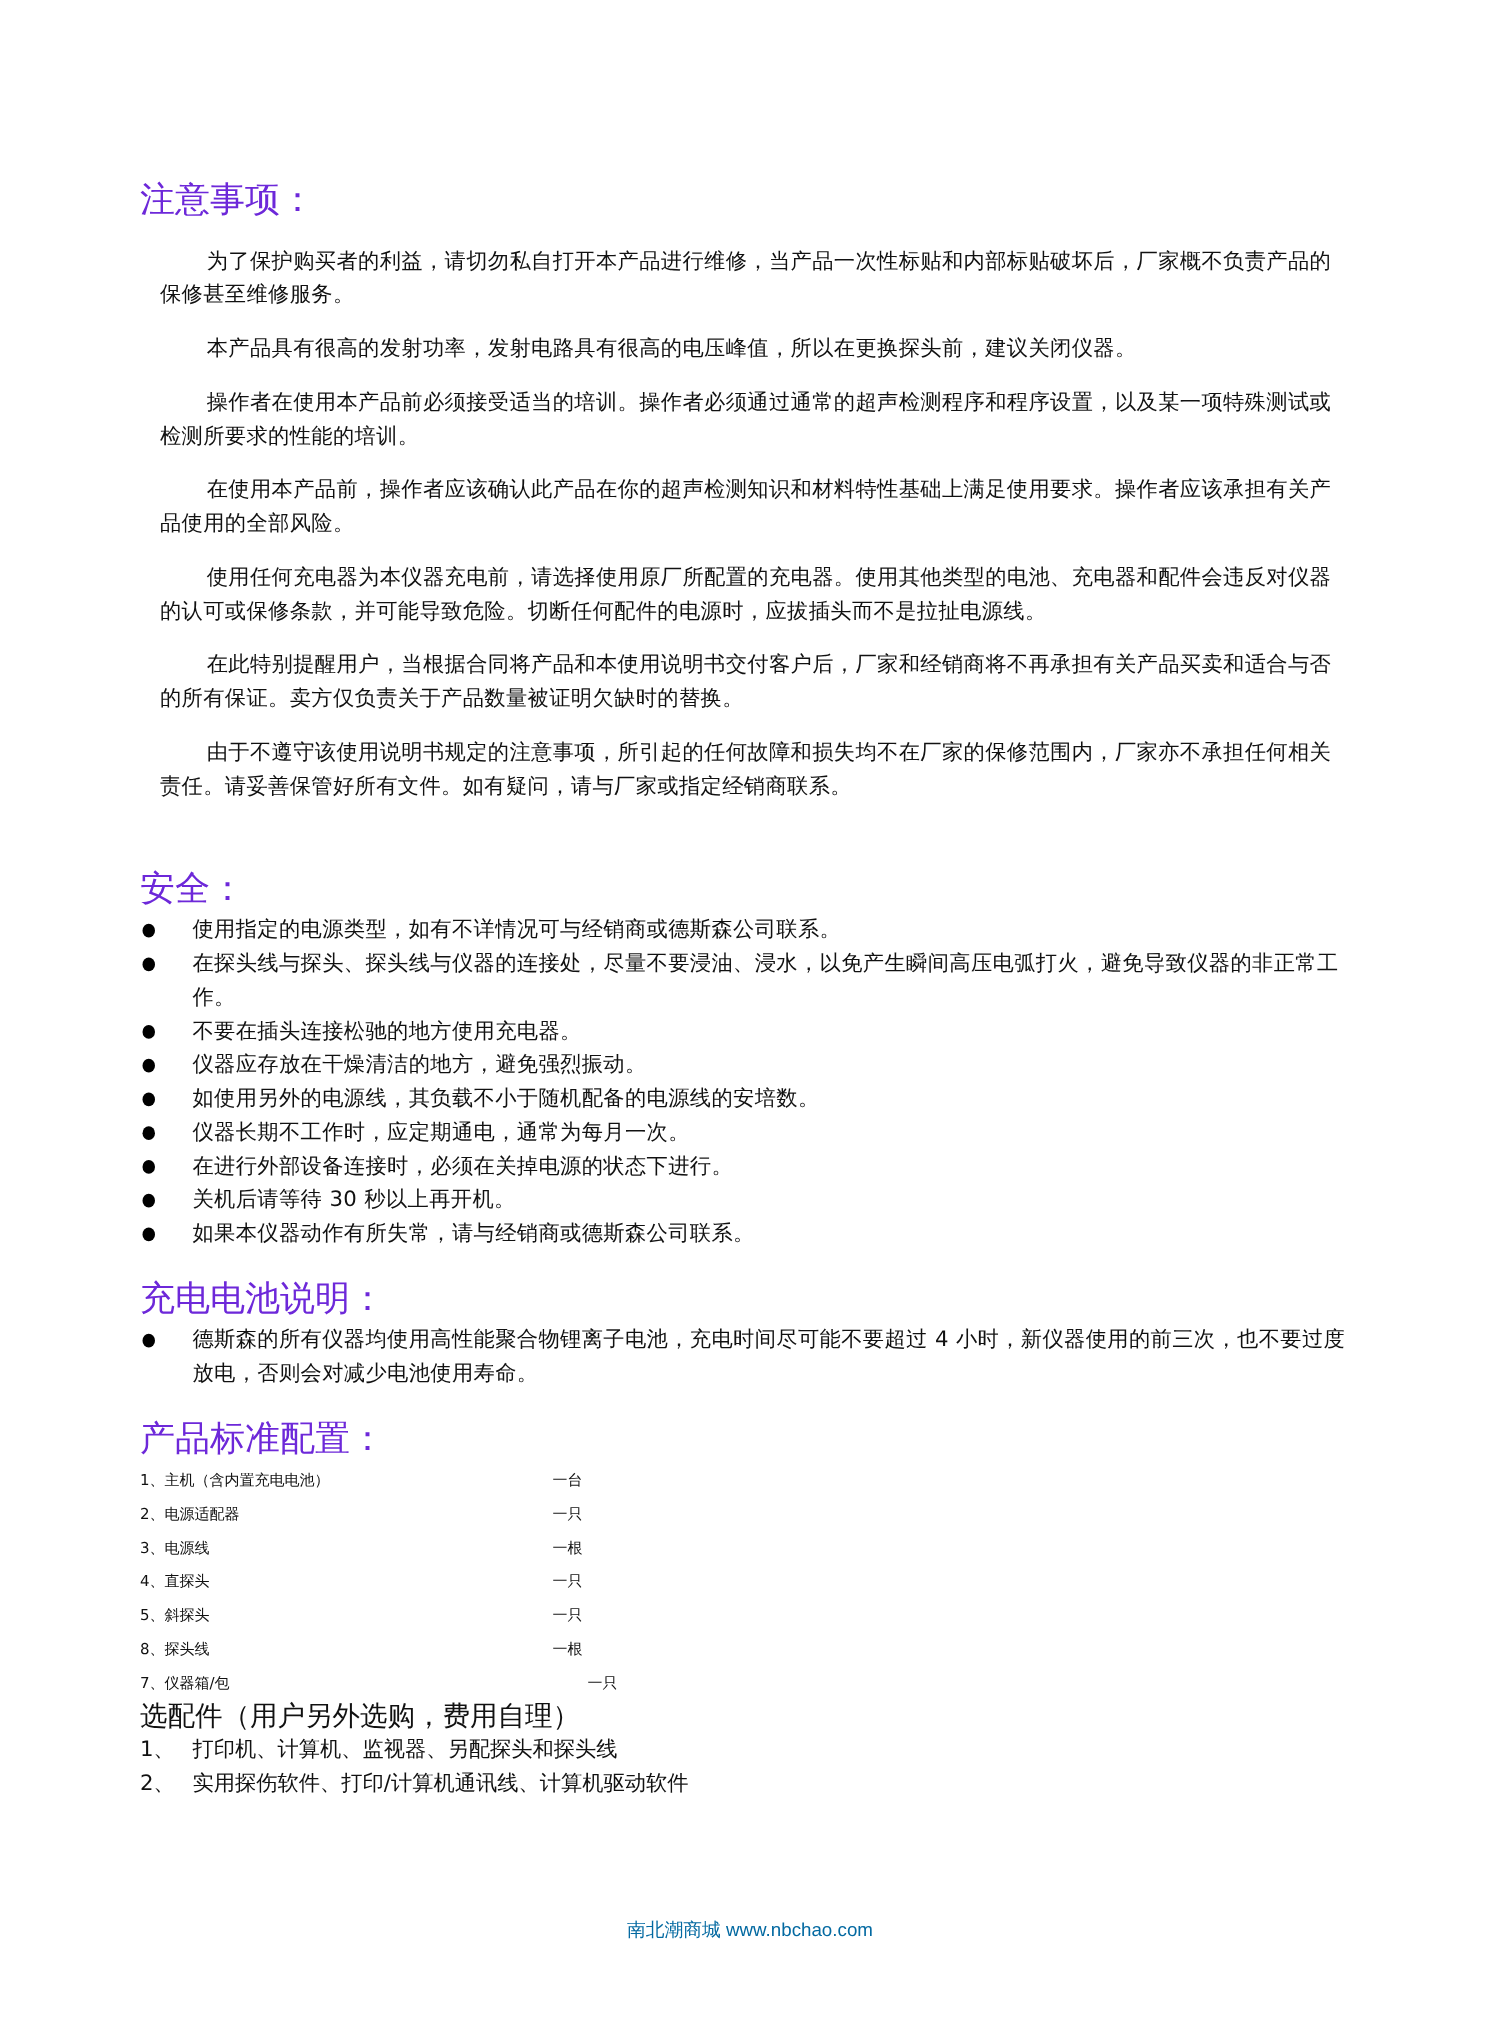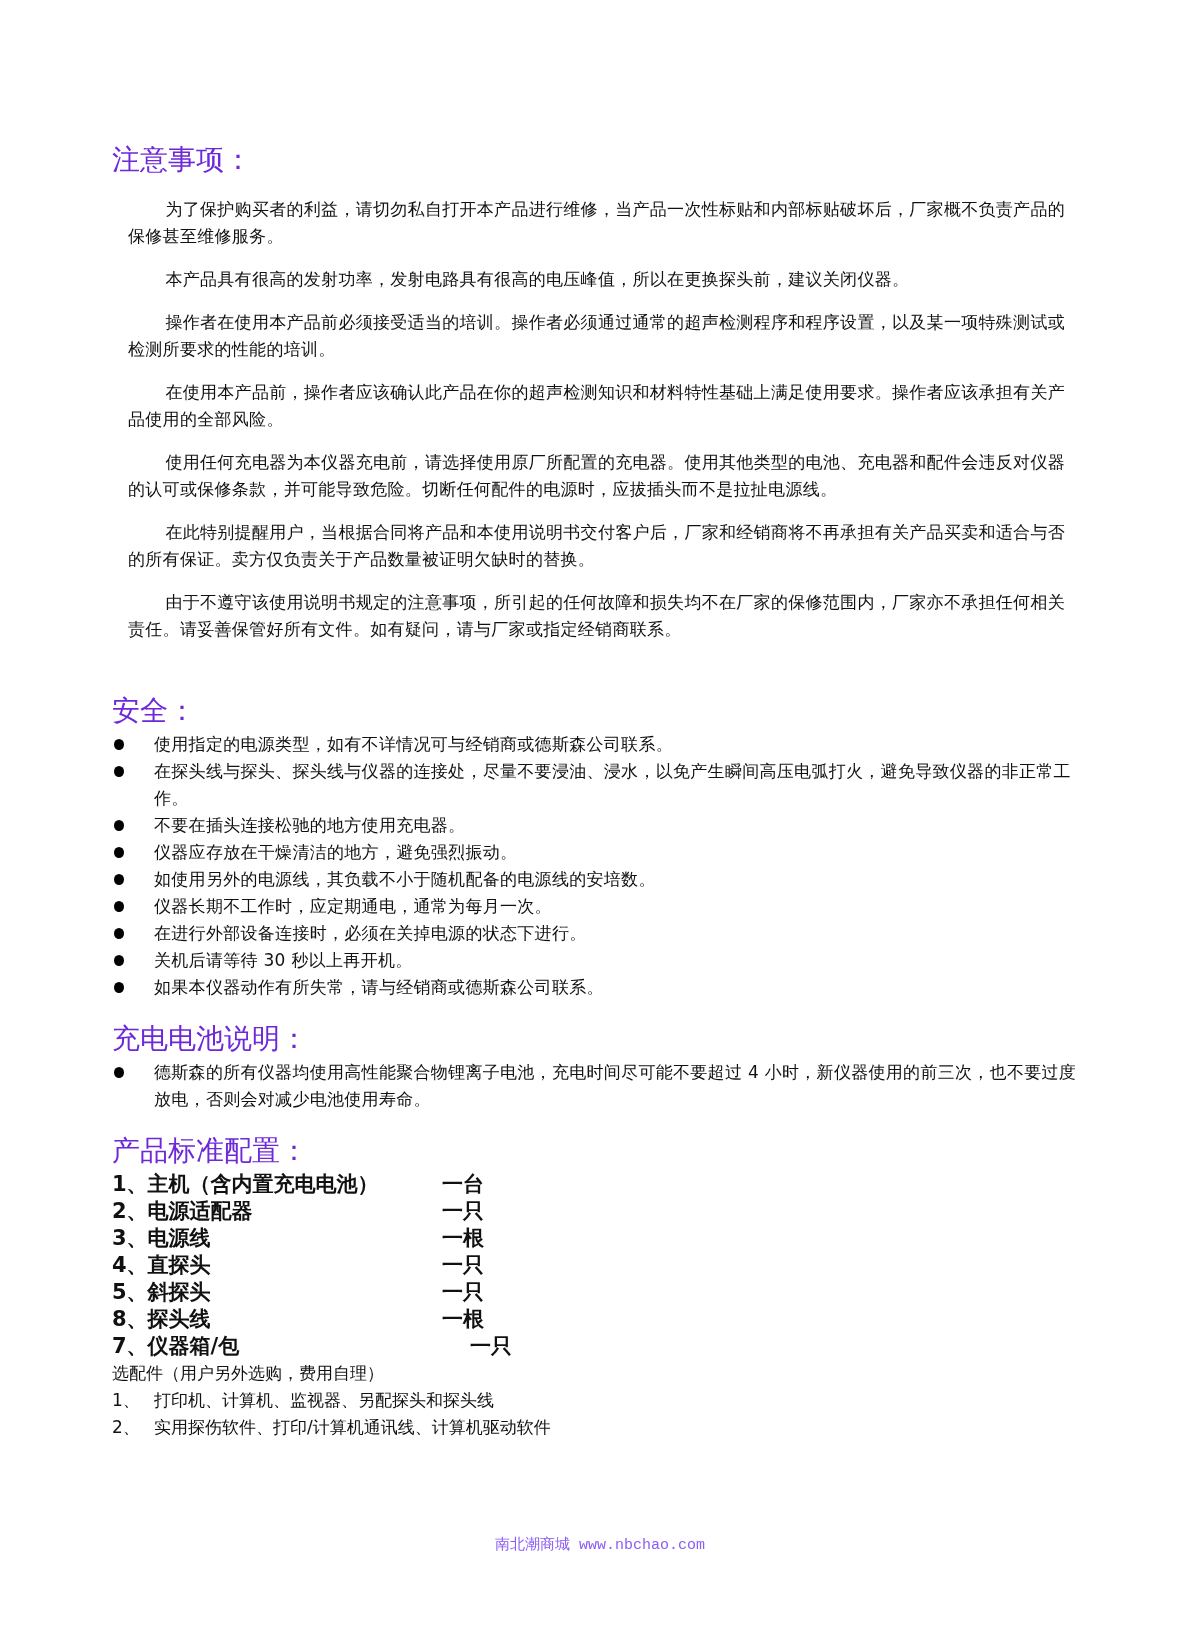--- a/index.html
+++ b/index.html
@@ -4,27 +4,27 @@
 <style>
   html, body { margin: 0; padding: 0; background: #ffffff; }
   body { width: 1200px; height: 1628px; position: relative; overflow: hidden;
          font-family: "DejaVu Sans", "Liberation Sans", sans-serif; color: #111; }
   .page { position: absolute; left: 112px; top: 140px; width: 980px; }
   h2 { font-size: 28px; font-weight: normal; margin: 0; line-height: 40px; color: #6d28d9; }
   .para { font-size: 17px; line-height: 27px; text-indent: 2.2em; margin: 16px; letter-spacing: 0.3px; }
   ul.bullets { list-style: none; margin: 0; padding: 0; }
   ul.bullets li { position: relative; padding-left: 42px; font-size: 17px; line-height: 27px; letter-spacing: 0.3px; }
   ul.bullets li .dot { position: absolute; left: 2px; top: 8px; width: 10px; height: 11px; border-radius: 50%; background: #000; }
-  .cfg-row { font-size: 21px; line-height: 27px; display: flex; font-weight: bold; }
+  .cfg-row { font-size: 12px; line-height: 27px; display: flex; }
   .cfg-row .name { width: 330px; }
   .cfg-row .qty.offset { margin-left: 28px; }
-  .plain { font-size: 17px; line-height: 27px; }
+  .plain { font-size: 22px; line-height: 27px; }
   .opt-row { font-size: 17px; line-height: 27px; display: flex; }
   .opt-row .num { width: 42px; }
-  .footer { position: absolute; top: 1535px; left: 0; width: 1200px; text-align: center; font-size: 15px; color: #8b5cf6; font-family: Liberation Mono, monospace; }
+  .footer { position: absolute; top: 1535px; left: 0; width: 1200px; text-align: center; font-size: 15px; color: #0369a1; font-family: Liberation Sans, sans-serif; }
 </style>
 </head>
 <body>
 
 <div class="page">
 
   <section>
     <h2>注意事项：</h2>
     <p class="para">为了保护购买者的利益，请切勿私自打开本产品进行维修，当产品一次性标贴和内部标贴破坏后，厂家概不负责产品的保修甚至维修服务。</p>
     <p class="para">本产品具有很高的发射功率，发射电路具有很高的电压峰值，所以在更换探头前，建议关闭仪器。</p>

